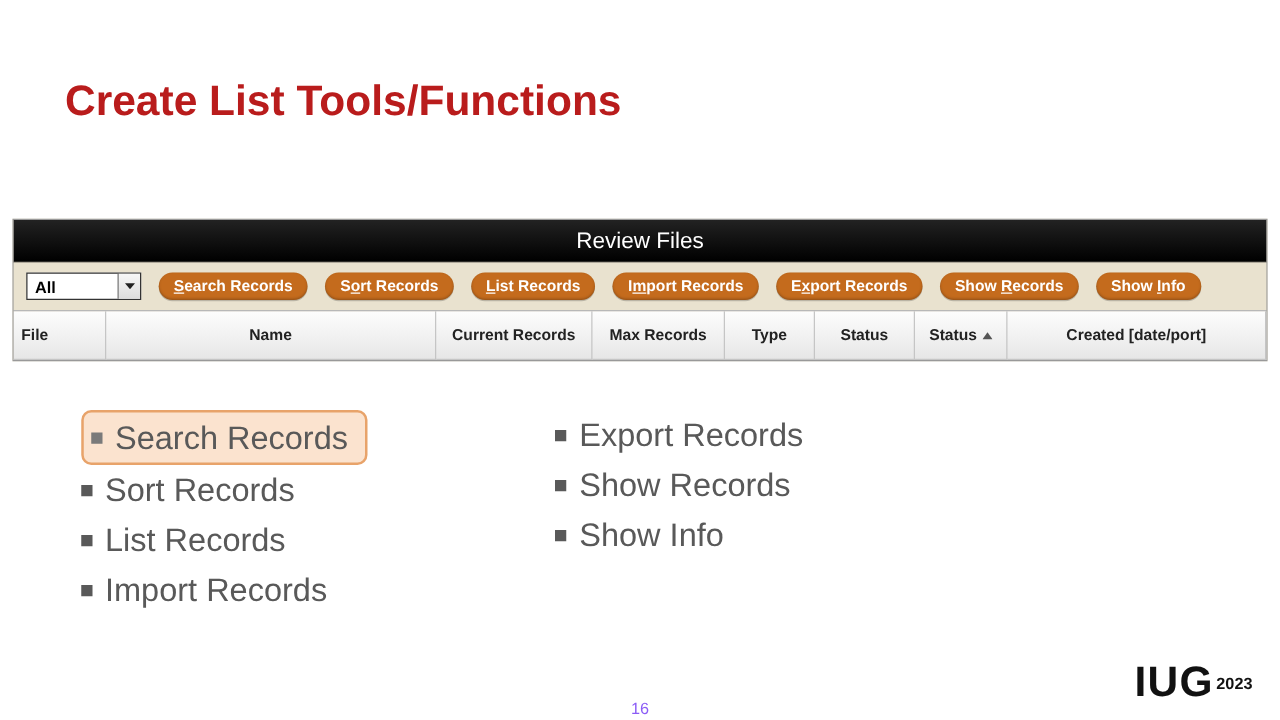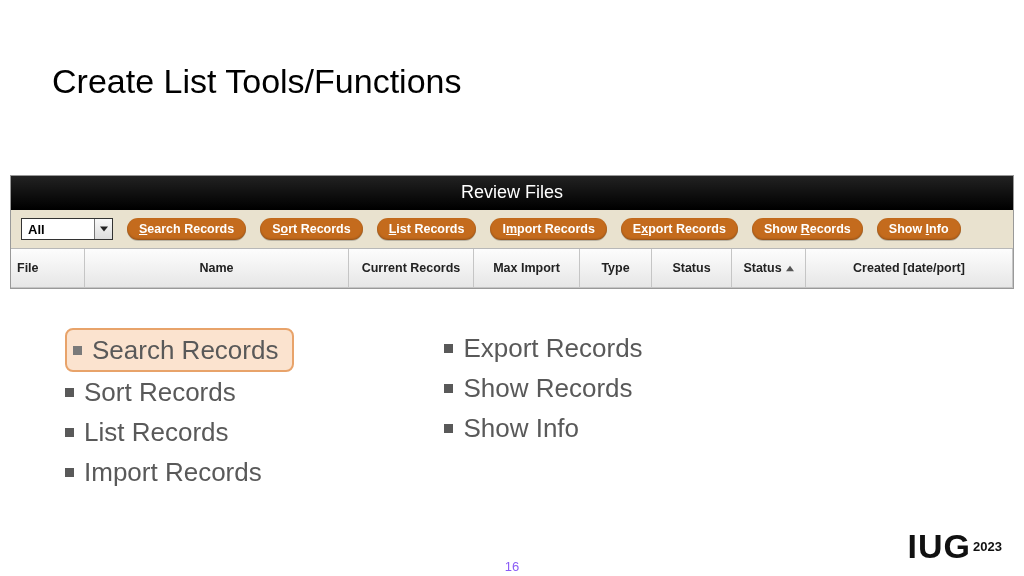--- a/index.html
+++ b/index.html
@@ -9,22 +9,22 @@
     background: #fff;
     font-family: Arial, Helvetica, sans-serif;
     position: relative;
     overflow: hidden;
   }
   .slide-title {
     position: absolute;
     top: 62px;
     left: 52px;
     font-size: 34px;
-    font-weight: normal;
-    color: #000000;
+    font-weight: bold;
+    color: #b91c1c;
   }
   .app-panel {
     position: absolute;
     top: 175px;
     left: 10px;
     width: 1004px;
     border: 1px solid #999;
     background: #e9e2cf;
     text-align: center;
   }
@@ -174,21 +174,21 @@
     <span class="pill"><span></span><u>L</u><span>ist Records</span></span>
     <span class="pill"><span>I</span><u>m</u><span>port Records</span></span>
     <span class="pill"><span>E</span><u>x</u><span>port Records</span></span>
     <span class="pill"><span>Show </span><u>R</u><span>ecords</span></span>
     <span class="pill"><span>Show </span><u>I</u><span>nfo</span></span>
   </div>
   <div class="col-headers">
     <div class="col-file">File</div>
     <div class="col-name">Name</div>
     <div class="col-cur">Current Records</div>
-    <div class="col-max">Max Import</div>
+    <div class="col-max">Max Records</div>
     <div class="col-type">Type</div>
     <div class="col-stat">Status</div>
     <div class="col-login">
       <span>Status</span>
       <span class="sort-tri"><svg viewBox="0 0 10 7">
             <polygon points="5,0 10,7 0,7" fill="#555"></polygon>
           </svg></span>
     </div>
     <div class="col-created">Created [date/port]</div>
   </div>

